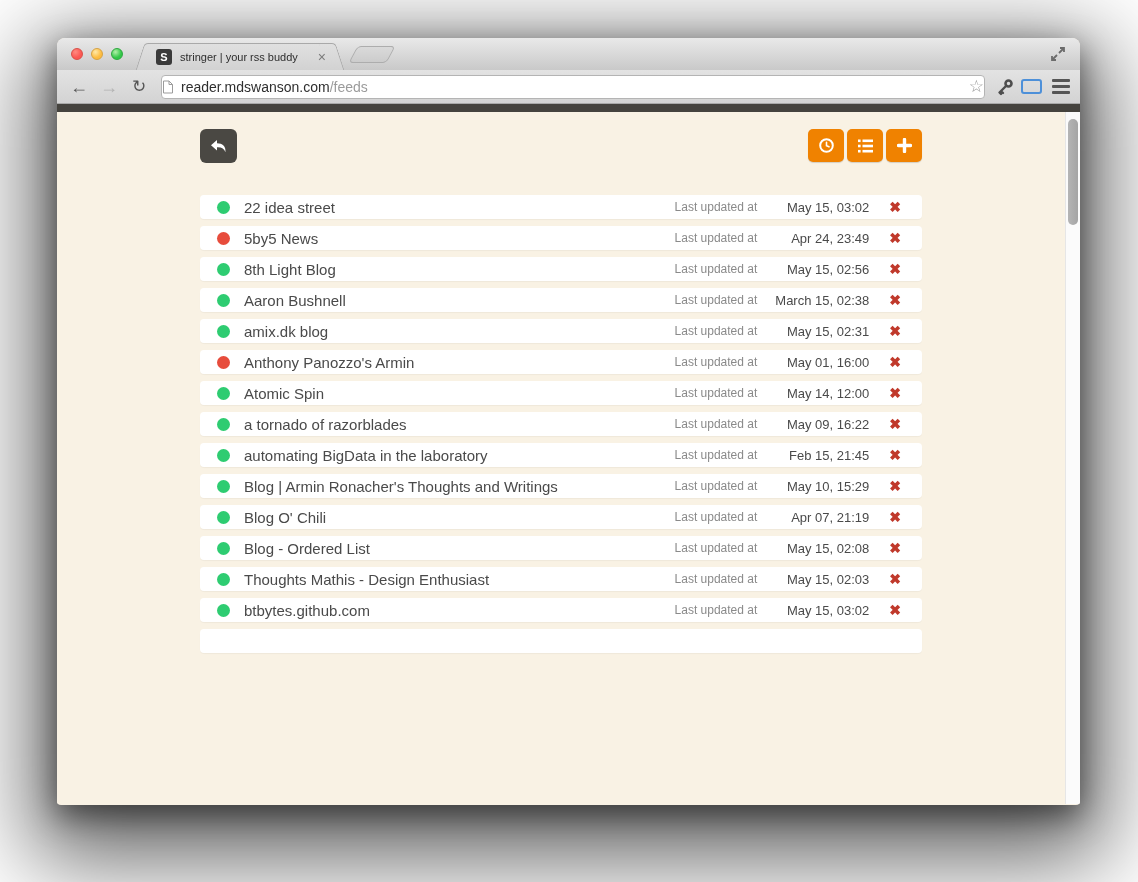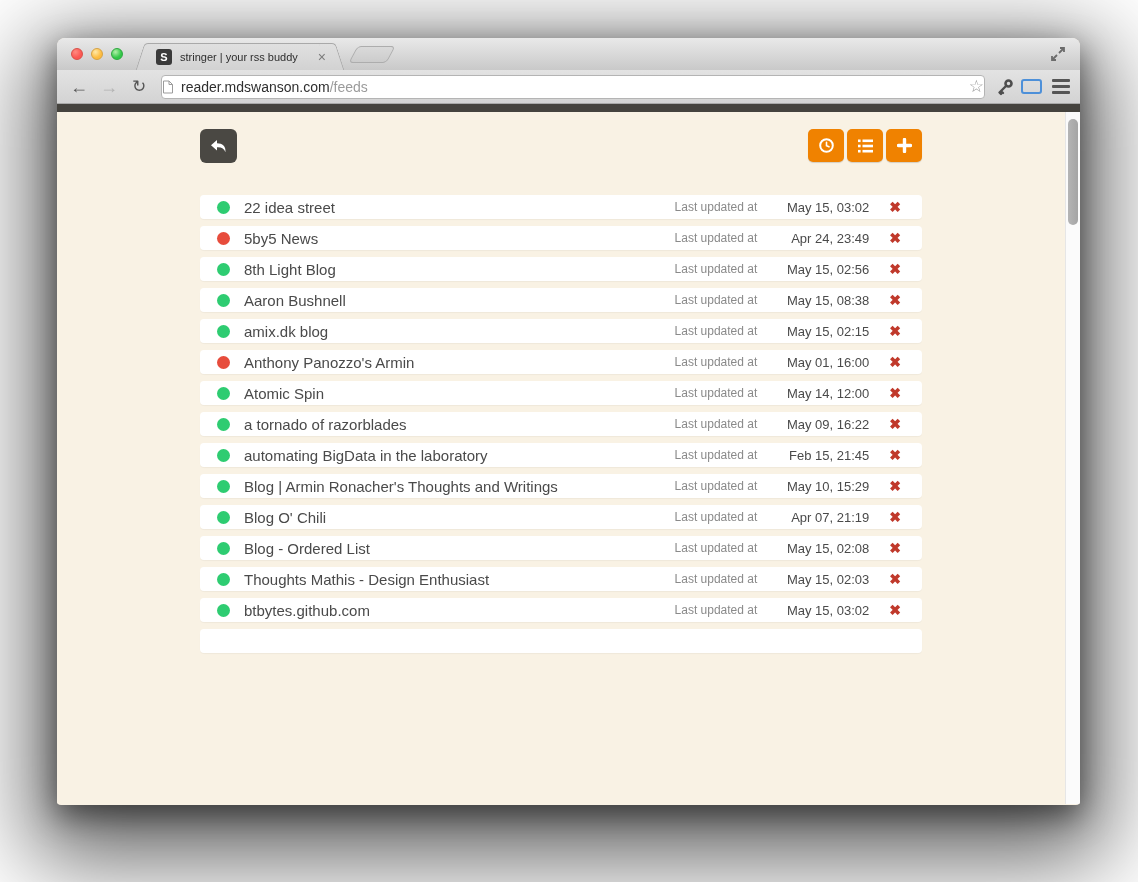--- a/index.html
+++ b/index.html
@@ -209,31 +209,31 @@
               <span class="updated-time">May 15, 02:56</span>
               <button class="delete-btn">✖</button>
             </span>
           </div>
 
           <div class="feed-row">
             <span class="dot dot-ok"></span>
             <span class="feed-name">Aaron Bushnell</span>
             <span class="row-right">
               <span class="updated-label">Last updated at</span>
-              <span class="updated-time">May 15, 08:38</span>
+              <span class="updated-time">March 15, 02:38</span>
               <button class="delete-btn">✖</button>
             </span>
           </div>
 
           <div class="feed-row">
             <span class="dot dot-ok"></span>
             <span class="feed-name">amix.dk blog</span>
             <span class="row-right">
               <span class="updated-label">Last updated at</span>
-              <span class="updated-time">May 15, 02:15</span>
+              <span class="updated-time">May 15, 02:31</span>
               <button class="delete-btn">✖</button>
             </span>
           </div>
 
           <div class="feed-row">
             <span class="dot dot-error"></span>
             <span class="feed-name">Anthony Panozzo's Armin</span>
             <span class="row-right">
               <span class="updated-label">Last updated at</span>
               <span class="updated-time">May 01, 16:00</span>

